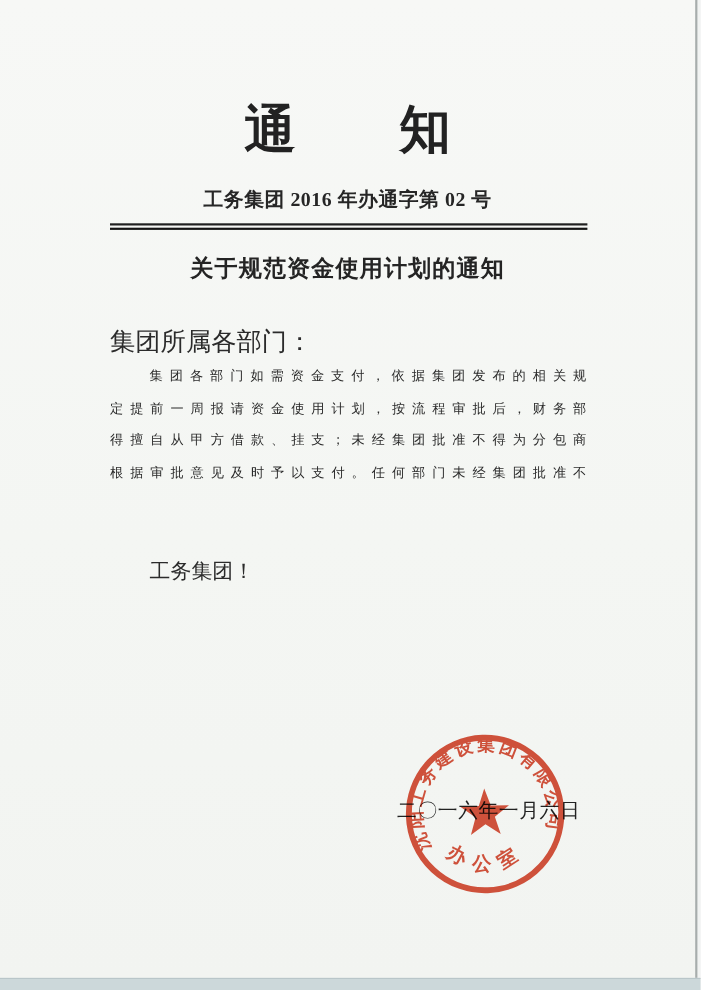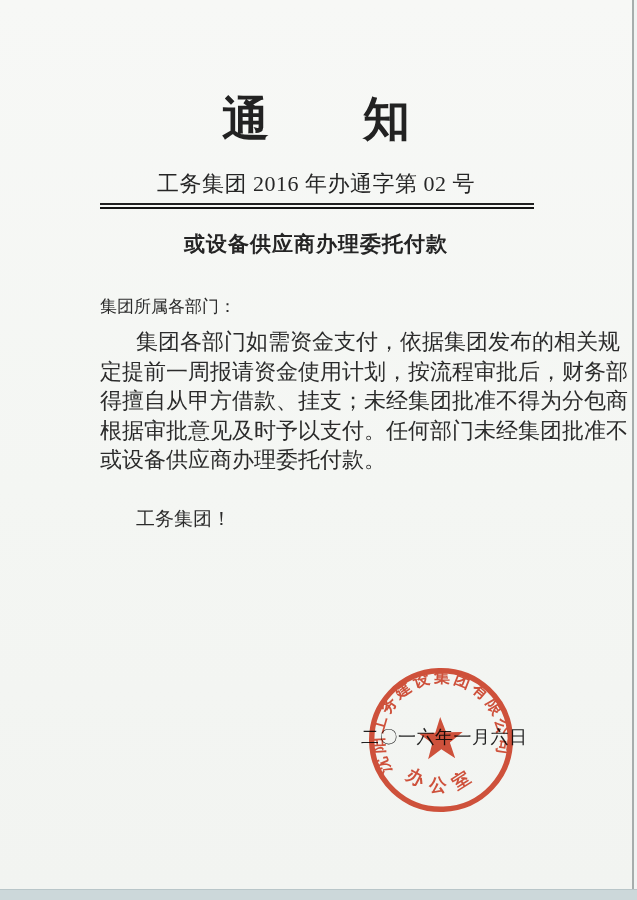--- a/index.html
+++ b/index.html
@@ -24,39 +24,39 @@
     background:#ccd8da;border-top:1px solid #b9c6c9;box-sizing:border-box;
   }
   .title-row{
     position:absolute;top:94px;left:0;width:632px;
     display:flex;justify-content:center;gap:94px;
     font-size:47px;font-weight:bold;color:#222;
     letter-spacing:0;line-height:1.1;
   }
   .doc-number{
     position:absolute;top:169px;left:0;width:632px;
-    text-align:center;font-size:22px;font-weight:400;
+    text-align:center;font-size:18px;font-weight:700;
     letter-spacing:0.5px;color:#262626;
   }
   .rule{
     position:absolute;top:203px;left:100px;width:434px;height:2px;
     border-top:2px solid #202020;border-bottom:2px solid #141414;
   }
   .heading{
     position:absolute;top:230px;left:0;width:632px;
     text-align:center;font-size:21px;font-weight:bold;
     letter-spacing:1px;color:#242424;
   }
   .salutation{
     position:absolute;top:295px;left:100px;
-    font-size:17px;color:#2b2b2b;
+    font-size:23px;color:#2b2b2b;
   }
   .para{
     position:absolute;top:327px;left:100px;width:433px;
-    font-size:22px;color:#2b2b2b;
+    font-size:12px;color:#2b2b2b;
   }
   .bline{
     height:29.5px;line-height:29.5px;white-space:nowrap;
     text-align:justify;text-align-last:justify;
     text-justify:inter-character;
   }
   .bline.first{padding-left:36px;width:397px;}
   .bline.last{text-align-last:left;}
   .closing{
     position:absolute;top:506px;left:136px;
@@ -80,30 +80,29 @@
 
   <div class="title-row">
     <span>通</span>
     <span>知</span>
   </div>
 
   <div class="doc-number">工务集团 2016 年办通字第 02 号</div>
 
   <div class="rule"></div>
 
-  <div class="heading">或设备供应商办理委托付款</div>
+  <div class="heading">关于规范资金使用计划的通知</div>
 
   <div class="salutation">集团所属各部门：</div>
 
   <div class="para">
     <div class="bline first">集团各部门如需资金支付，依据集团发布的相关规</div>
     <div class="bline">定提前一周报请资金使用计划，按流程审批后，财务部</div>
     <div class="bline">得擅自从甲方借款、挂支；未经集团批准不得为分包商</div>
     <div class="bline">根据审批意见及时予以支付。任何部门未经集团批准不</div>
-    <div class="bline last">或设备供应商办理委托付款。</div>
   </div>
 
   <div class="closing">工务集团！</div>
 
   <div class="issue-date">二〇一六年一月六日</div>
 
   <svg class="seal" viewBox="0 0 200 200">
     <circle cx="100" cy="100" r="90" fill="none" stroke="#d6452d" stroke-width="7"></circle>
     <defs>
       <path id="companyArc" d="M 35 137.5 A 75 75 0 1 1 165 137.5" fill="none"></path>

